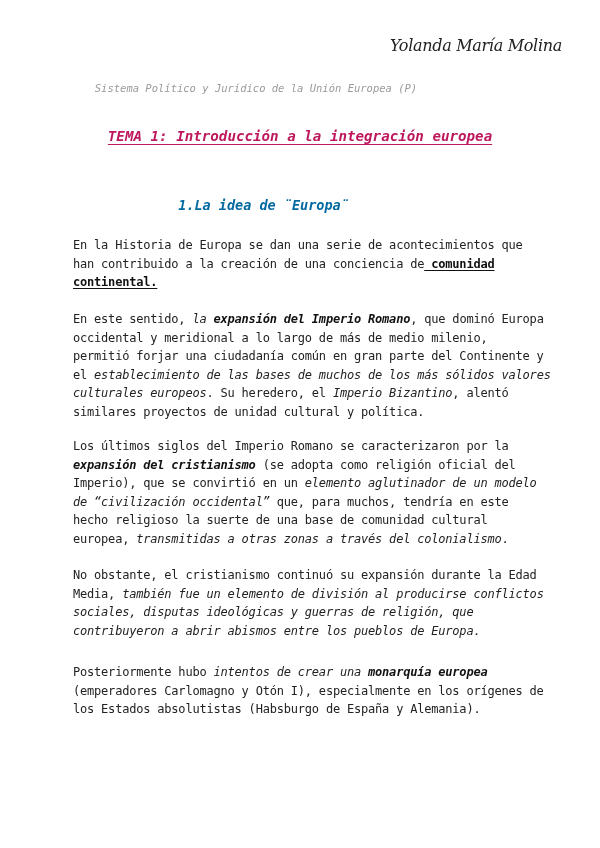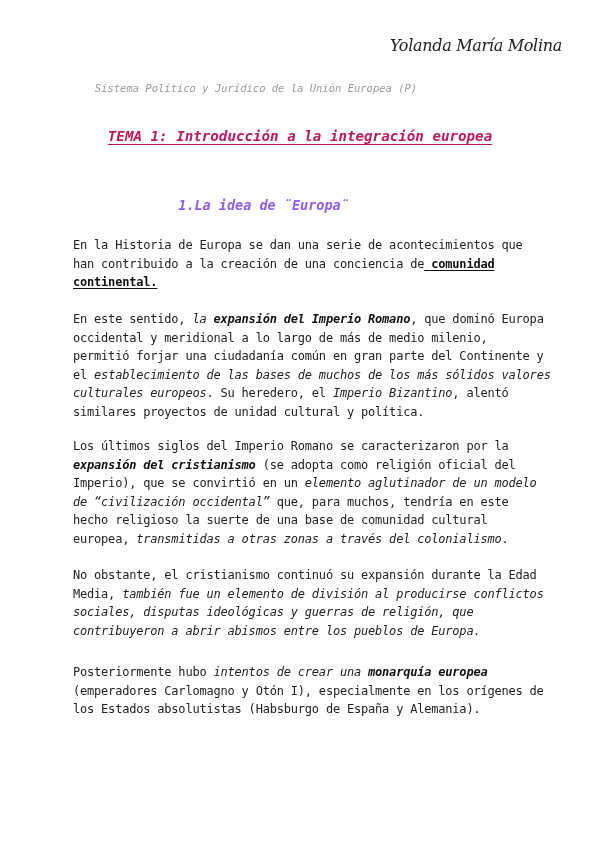--- a/index.html
+++ b/index.html
@@ -16,21 +16,21 @@
       position: absolute; top: 82px; left: 0; width: 512px; text-align: center;
       font-family: "DejaVu Sans Mono", monospace; font-style: italic; font-size: 10.5px; color: #9a9a9a;
     }
     .tema {
       position: absolute; top: 128px; left: 0; width: 600px; text-align: center;
       font-family: "DejaVu Sans Mono", monospace; font-style: italic; font-weight: bold; font-size: 14.2px;
       color: #be185d; text-decoration: underline; text-underline-offset: 3px;
     }
     .section {
       position: absolute; top: 197px; left: 0; width: 527px; text-align: center;
-      font-family: "DejaVu Sans Mono", monospace; font-style: italic; font-weight: bold; font-size: 13.5px; color: #8b5cf6;
+      font-family: "DejaVu Sans Mono", monospace; font-style: italic; font-weight: bold; font-size: 13.5px; color: #0369a1;
     }
     .para {
       position: absolute; left: 73px; width: 500px;
       font-family: "DejaVu Sans Mono", monospace; font-size: 12px; line-height: 18.6px; color: #222;
       white-space: pre;
       letter-spacing: -0.2px;
     }
     .para i { font-style: italic; }
     .para b { font-weight: bold; color: #111; }
     .ul { text-decoration: underline; text-underline-offset: 2px; }

